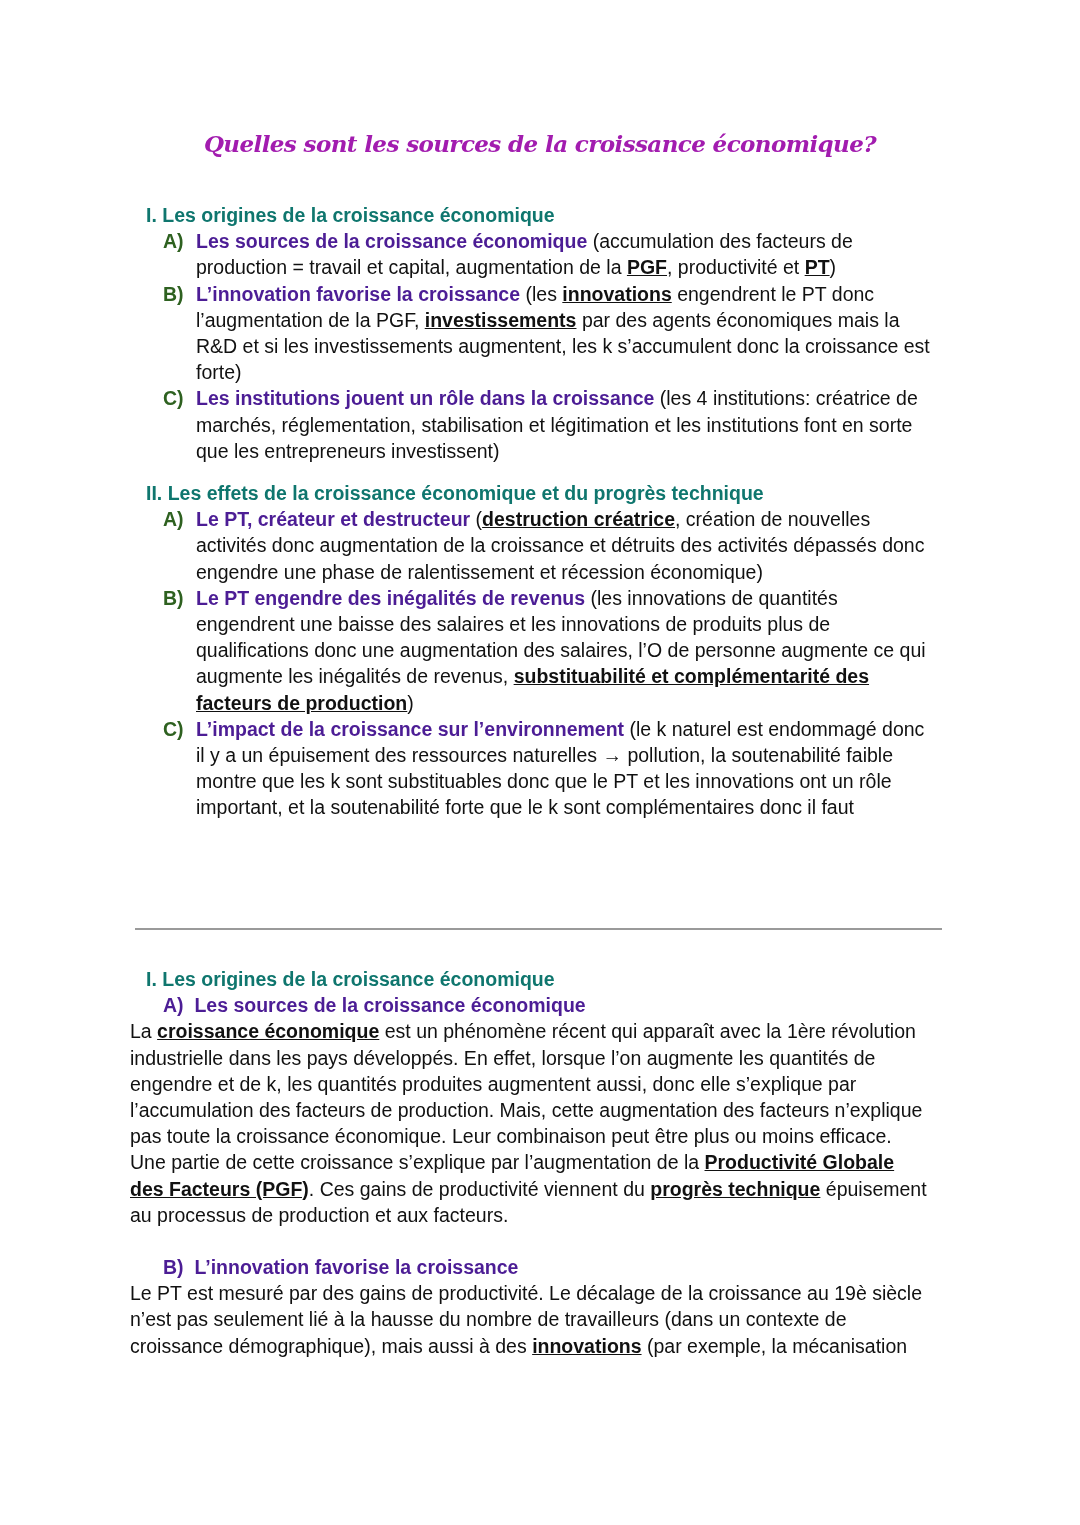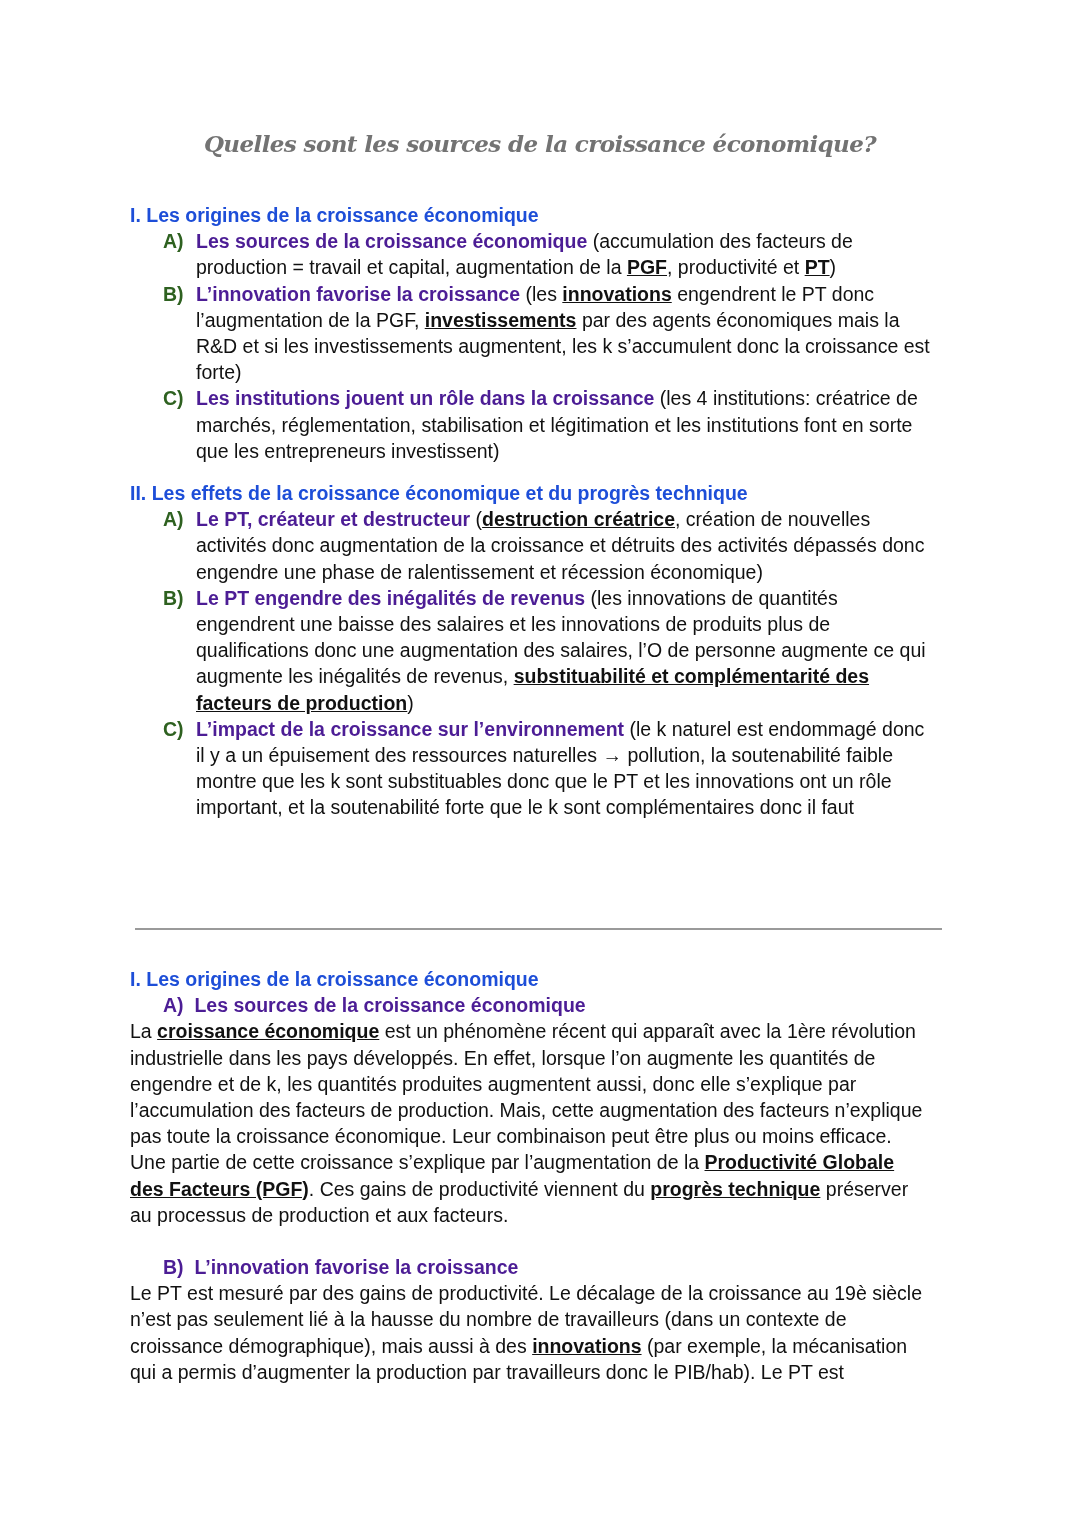--- a/index.html
+++ b/index.html
@@ -1,23 +1,23 @@
 <!DOCTYPE html>
 <html><head>
 <meta charset="utf-8">
 <style>
   html, body { margin: 0; padding: 0; background: #ffffff; }
   body { width: 1080px; height: 1525px; position: relative; overflow: hidden;
          font-family: "Liberation Sans", sans-serif; color: #111111; }
   .page { position: absolute; left: 0; top: 0; width: 1080px; height: 1525px; }
   .title { position: absolute; top: 130px; left: 0; width: 1080px; text-align: center;
            font-family: "DejaVu Serif", serif; font-style: italic; font-weight: bold;
-           font-size: 23px; letter-spacing: -0.6px; color: #737373; }
+           font-size: 23px; letter-spacing: -0.6px; color: #a21caf; }
   .block { position: absolute; left: 130px; width: 830px; font-size: 19.5px; line-height: 26.2px; }
-  .h1 { color: #1d4ed8; font-weight: bold; }
+  .h1 { color: #0f766e; font-weight: bold; margin-left: 16px; }
   .item { position: relative; padding-left: 66px; }
   .marker { position: absolute; left: 33px; top: 0; color: #2e6120; font-weight: bold; }
   .h2 { color: #4c1d95; font-weight: bold; }
   .b { font-weight: bold; text-decoration: underline; }
   .line { display: block; white-space: nowrap; }
   .rule { position: absolute; left: 135px; top: 928px; width: 807px; height: 2px; background: #9a9a9a; }
   .sub { padding-left: 33px; }
 </style>
 </head>
 <body>
@@ -87,30 +87,29 @@
     <div class="sub">
       <span class="h2">A)</span>&nbsp;&nbsp;<span class="h2">Les sources de la croissance économique</span>
     </div>
     <div>
       <span class="line"><span>La </span><span class="b">croissance économique</span><span> est un phénomène récent qui apparaît avec la 1ère révolution</span></span>
       <span class="line">industrielle dans les pays développés. En effet, lorsque l’on augmente les quantités de</span>
       <span class="line">engendre et de k, les quantités produites augmentent aussi, donc elle s’explique par</span>
       <span class="line">l’accumulation des facteurs de production. Mais, cette augmentation des facteurs n’explique</span>
       <span class="line">pas toute la croissance économique. Leur combinaison peut être plus ou moins efficace.</span>
       <span class="line"><span>Une partie de cette croissance s’explique par l’augmentation de la </span><span class="b">Productivité Globale</span></span>
-      <span class="line"><span class="b">des Facteurs (PGF)</span><span>. Ces gains de productivité viennent du </span><span class="b">progrès technique</span><span> préserver</span></span>
+      <span class="line"><span class="b">des Facteurs (PGF)</span><span>. Ces gains de productivité viennent du </span><span class="b">progrès technique</span><span> épuisement</span></span>
       <span class="line">au processus de production et aux facteurs.</span>
     </div>
 
     <div style="height:26px;"></div>
 
     <div class="sub">
       <span class="h2">B)</span>&nbsp;&nbsp;<span class="h2">L’innovation favorise la croissance</span>
     </div>
     <div>
       <span class="line">Le PT est mesuré par des gains de productivité. Le décalage de la croissance au 19è siècle</span>
       <span class="line">n’est pas seulement lié à la hausse du nombre de travailleurs (dans un contexte de</span>
       <span class="line"><span>croissance démographique), mais aussi à des </span><span class="b">innovations</span><span> (par exemple, la mécanisation</span></span>
-      <span class="line">qui a permis d’augmenter la production par travailleurs donc le PIB/hab). Le PT est</span>
     </div>
   </div>
 
 </div>
 
 </body></html>

